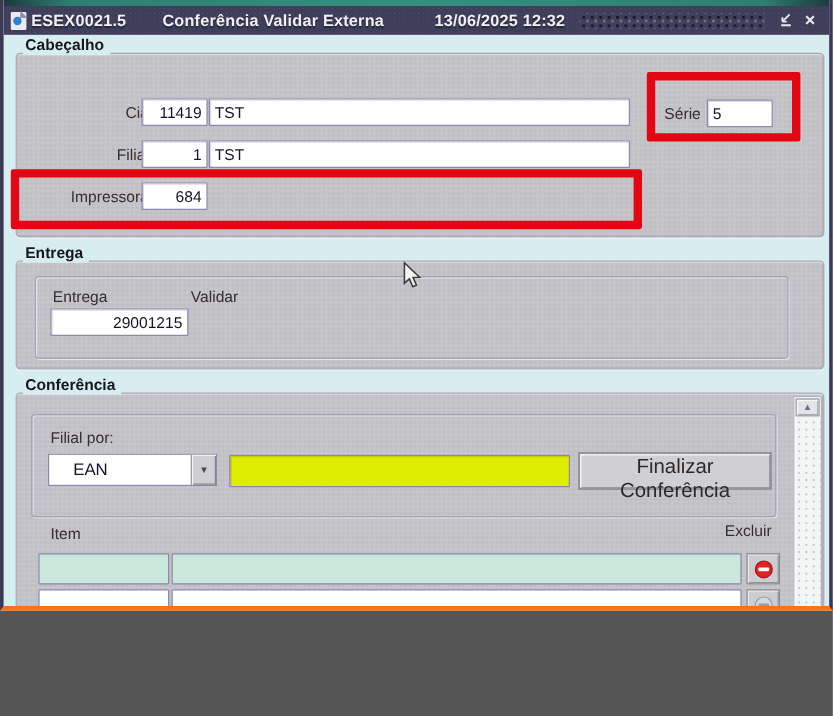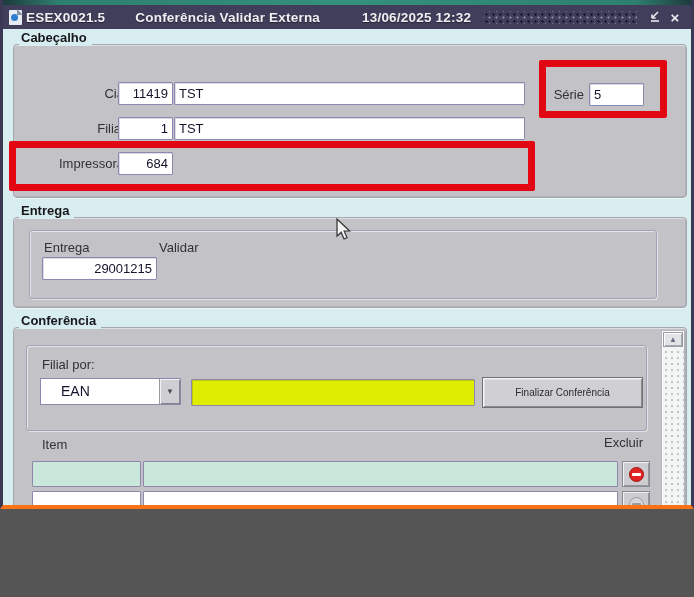--- a/index.html
+++ b/index.html
@@ -86,21 +86,21 @@
   .combo .combo-btn{width:21px;background:#cfcfd3;border-left:1px solid #9a9aa2;
     box-shadow:inset 1px 1px 0 #f2f2f4, inset -1px -1px 0 #83838b;
     display:flex;align-items:center;justify-content:center;font-size:8px;color:#4a4a55;cursor:default;}
 
   .scanfield{background:#dfee00;box-shadow:inset 1px 1px 0 rgba(90,90,40,.25);}
 
   .push-btn{
     position:absolute;background:#d0d0d4;
     border:1px solid #707078;
     box-shadow:inset 1px 1px 0 #f4f4f6, inset -1px -1px 0 #8a8a92, inset 2px 2px 0 #e2e2e6;
-    font-size:10px;color:#2c2a29;text-align:center;cursor:default;
+    font-size:17px;color:#2c2a29;text-align:center;cursor:default;
   }
   .push-btn .cap::first-letter{text-decoration:underline;}
 
   
   .grid-cell{position:absolute;height:26px;border:1px solid #8f87ae;background:#fff;border-radius:1px;}
   .grid-cell.current{background:#c9e7da;}
   .del-btn{
     position:absolute;width:28px;height:26px;background:#cdcdd1;
     border:1px solid #8a8a92;
     box-shadow:inset 1px 1px 0 #f0f0f3, inset -1px -1px 0 #96969e;

